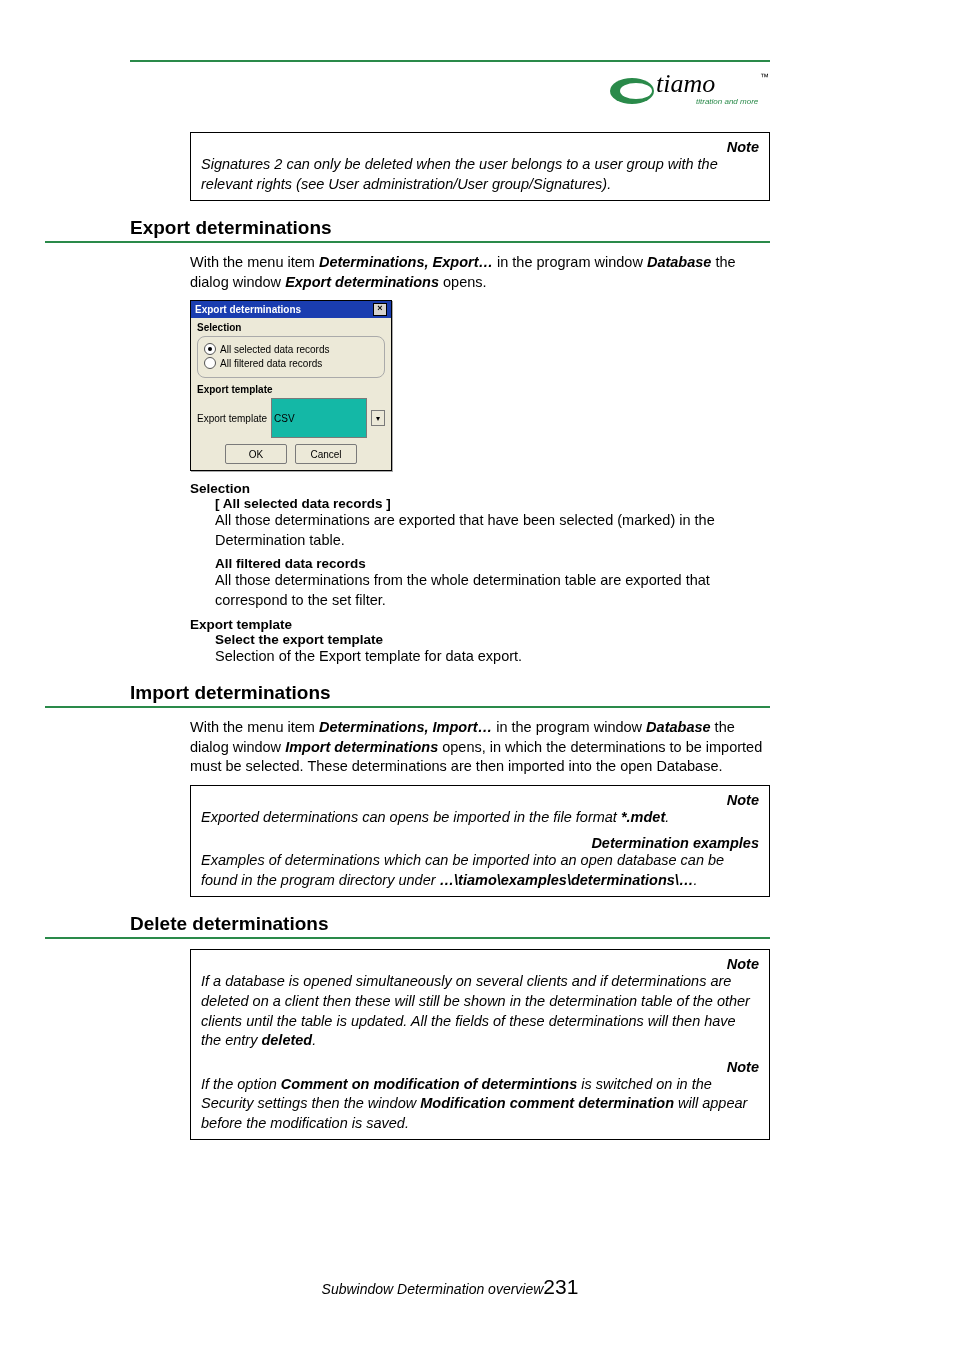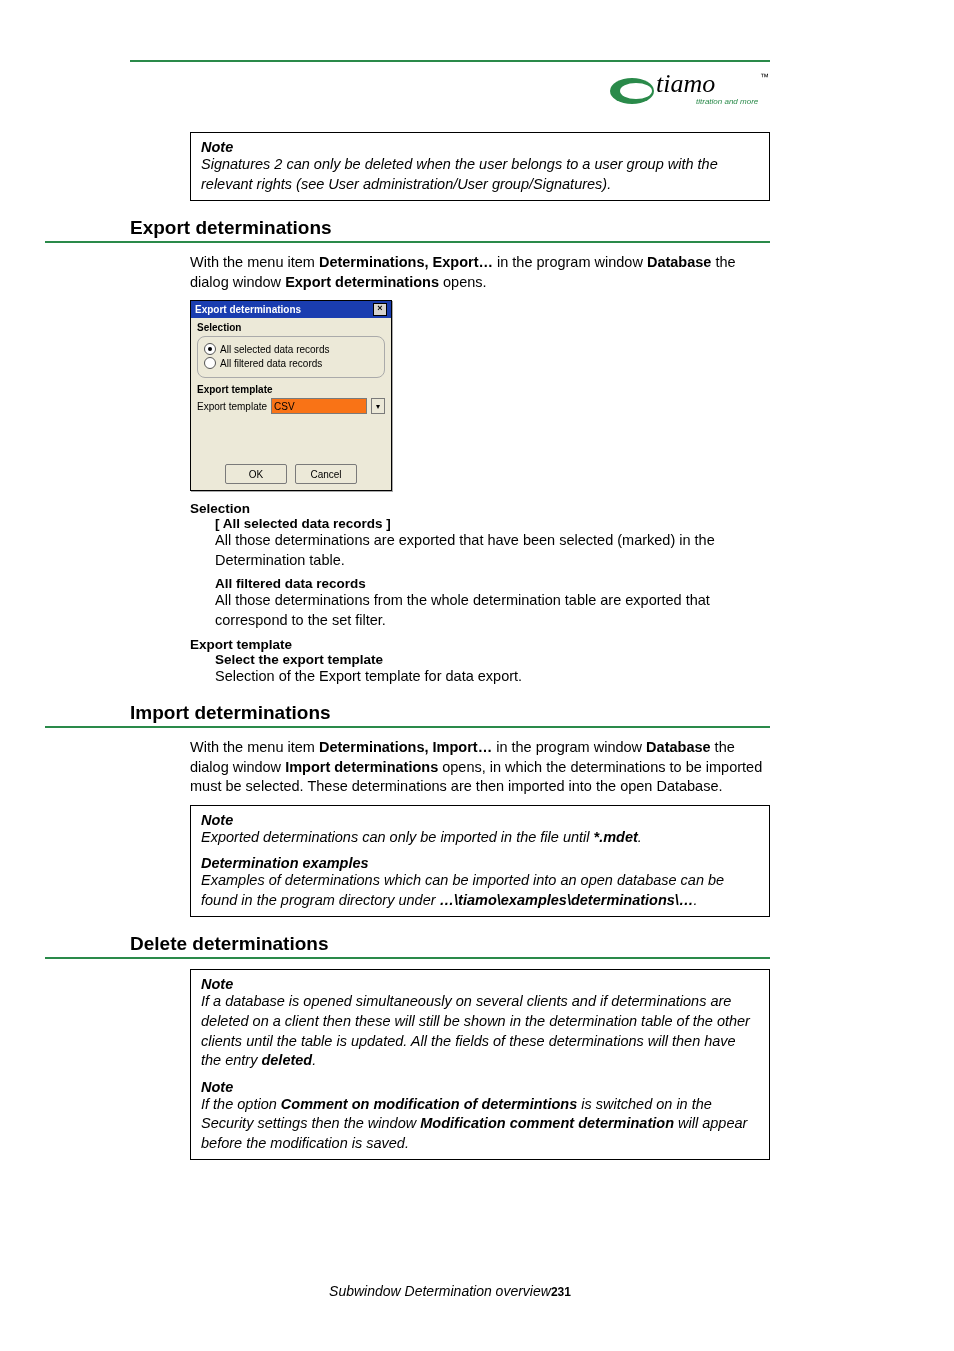--- a/index.html
+++ b/index.html
@@ -34,40 +34,40 @@
   .content {
     margin-top: 72px;
   }
 
   .note-box {
     border: 1px solid #000;
     padding: 6px 10px;
     margin-left: 60px;
     margin-bottom: 14px;
   }
-  .note-title { font-weight: bold; font-style: italic; font-size: 14.5px; }
+  .note-title { font-weight: bold; font-style: italic; font-size: 14.5px; text-align: right; }
   .note-text { font-style: italic; font-size: 14.5px; line-height: 1.35; }
   .note-boldital { font-style: italic; font-weight: bold; text-align: right; }
 
   .section-heading {
     font-weight: 800;
     font-size: 19px;
     border-bottom: 2px solid #2a8a4a;
     padding-bottom: 2px;
     margin: 16px 0 10px -85px;
     padding-left: 85px;
   }
 
   .body-text {
     font-size: 14.5px;
     line-height: 1.35;
     margin-left: 60px;
     margin-bottom: 8px;
   }
-  .inline-bold { font-weight: bold; }
+  .inline-bold { font-weight: bold; font-style: italic; }
 
   .definition-term { font-weight: bold; font-size: 13.5px; margin-left: 60px; margin-top: 6px; }
   .definition-sub { font-weight: bold; font-size: 13.5px; margin-left: 85px; }
   .definition-text { font-size: 14.5px; margin-left: 85px; line-height: 1.35; margin-bottom: 6px; }
 
   
   .dialog {
     margin-left: 60px;
     width: 200px;
     border: 1px solid #000;
@@ -103,47 +103,46 @@
     margin: 0 0 6px 0;
   }
   .radio-row { display:flex; align-items:center; gap:4px; font-size:10px; margin:2px 0; }
   .radio-row .dot {
     width: 10px; height: 10px; border-radius: 50%; border:1px solid #555; background:#fff;
     display:inline-flex; align-items:center; justify-content:center;
   }
   .radio-row .dot.checked::after { content:""; width:4px; height:4px; background:#000; border-radius:50%; }
   .template-row { display:flex; align-items:center; gap:4px; font-size:10px; margin-top:2px; }
   .combo {
-    flex:1; height:14px; border:1px solid #7a7a7a; background:#f97316; padding:0 2px;
+    flex:1; height:14px; border:1px solid #7a7a7a; background:#14b8a6; padding:12px 2px;
     font-family: Arial; font-size:10px; display:flex; align-items:center;
   }
   .combo-arrow {
     width: 12px; height:14px; border:1px solid #7a7a7a; background:#ece9d8;
     display:flex; align-items:center; justify-content:center; font-size:8px;
   }
   .dlg-buttons { display:flex; gap:8px; justify-content:center; margin-top:6px; }
   .dlg-btn {
     min-width:60px; height:18px; border:1px solid #7a7a7a; background:#ece9d8;
     font-size:10px; display:flex; align-items:center; justify-content:center;
     border-radius:2px;
-    margin-top:44px;
   }
 
   .footer {
     position: absolute;
     bottom: 52px;
     left: 130px;
     right: 110px;
     display: flex;
     justify-content: center;
     align-items: baseline;
     font-size: 14px;
   }
   .footer-left { font-style: italic; }
-  .footer-right { font-weight: bold; font-size: 12px; }
+  .footer-right { font-weight: normal; font-size: 21px; }
 </style>
 </head>
 <body>
 
 <div class="page">
   <div class="header-rule"></div>
 
   <div class="logo">
     <svg width="160" height="42" viewBox="0 0 160 42">
       <ellipse cx="22" cy="25" rx="22" ry="13" fill="#2a8a4a"></ellipse>
@@ -209,21 +208,21 @@
     <div class="definition-text">Selection of the Export template for data export.</div>
 
     <div class="section-heading">Import determinations</div>
     <div class="body-text">
       <span>With the menu item </span><span class="inline-bold">Determinations, Import…</span><span> in the program window </span><span class="inline-bold">Database</span><span> the dialog window </span><span class="inline-bold">Import determinations</span><span> opens, in which the determinations to be imported must be selected. These determinations are then imported into the open Database.</span>
     </div>
 
     <div class="note-box">
       <div class="note-title">Note</div>
       <div class="note-text">
-        <span>Exported determinations can only be imported in the file until </span><span class="note-boldital">*.mdet</span><span>.</span>
+        <span>Exported determinations can opens be imported in the file format </span><span class="note-boldital">*.mdet</span><span>.</span>
       </div>
       <div style="height:8px"></div>
       <div class="note-title">Determination examples</div>
       <div class="note-text">
         <span>Examples of determinations which can be imported into an open database can be found in the program directory under </span><span class="note-boldital">…\tiamo\examples\determinations\…</span><span>.</span>
       </div>
     </div>
 
     <div class="section-heading">Delete determinations</div>
 

